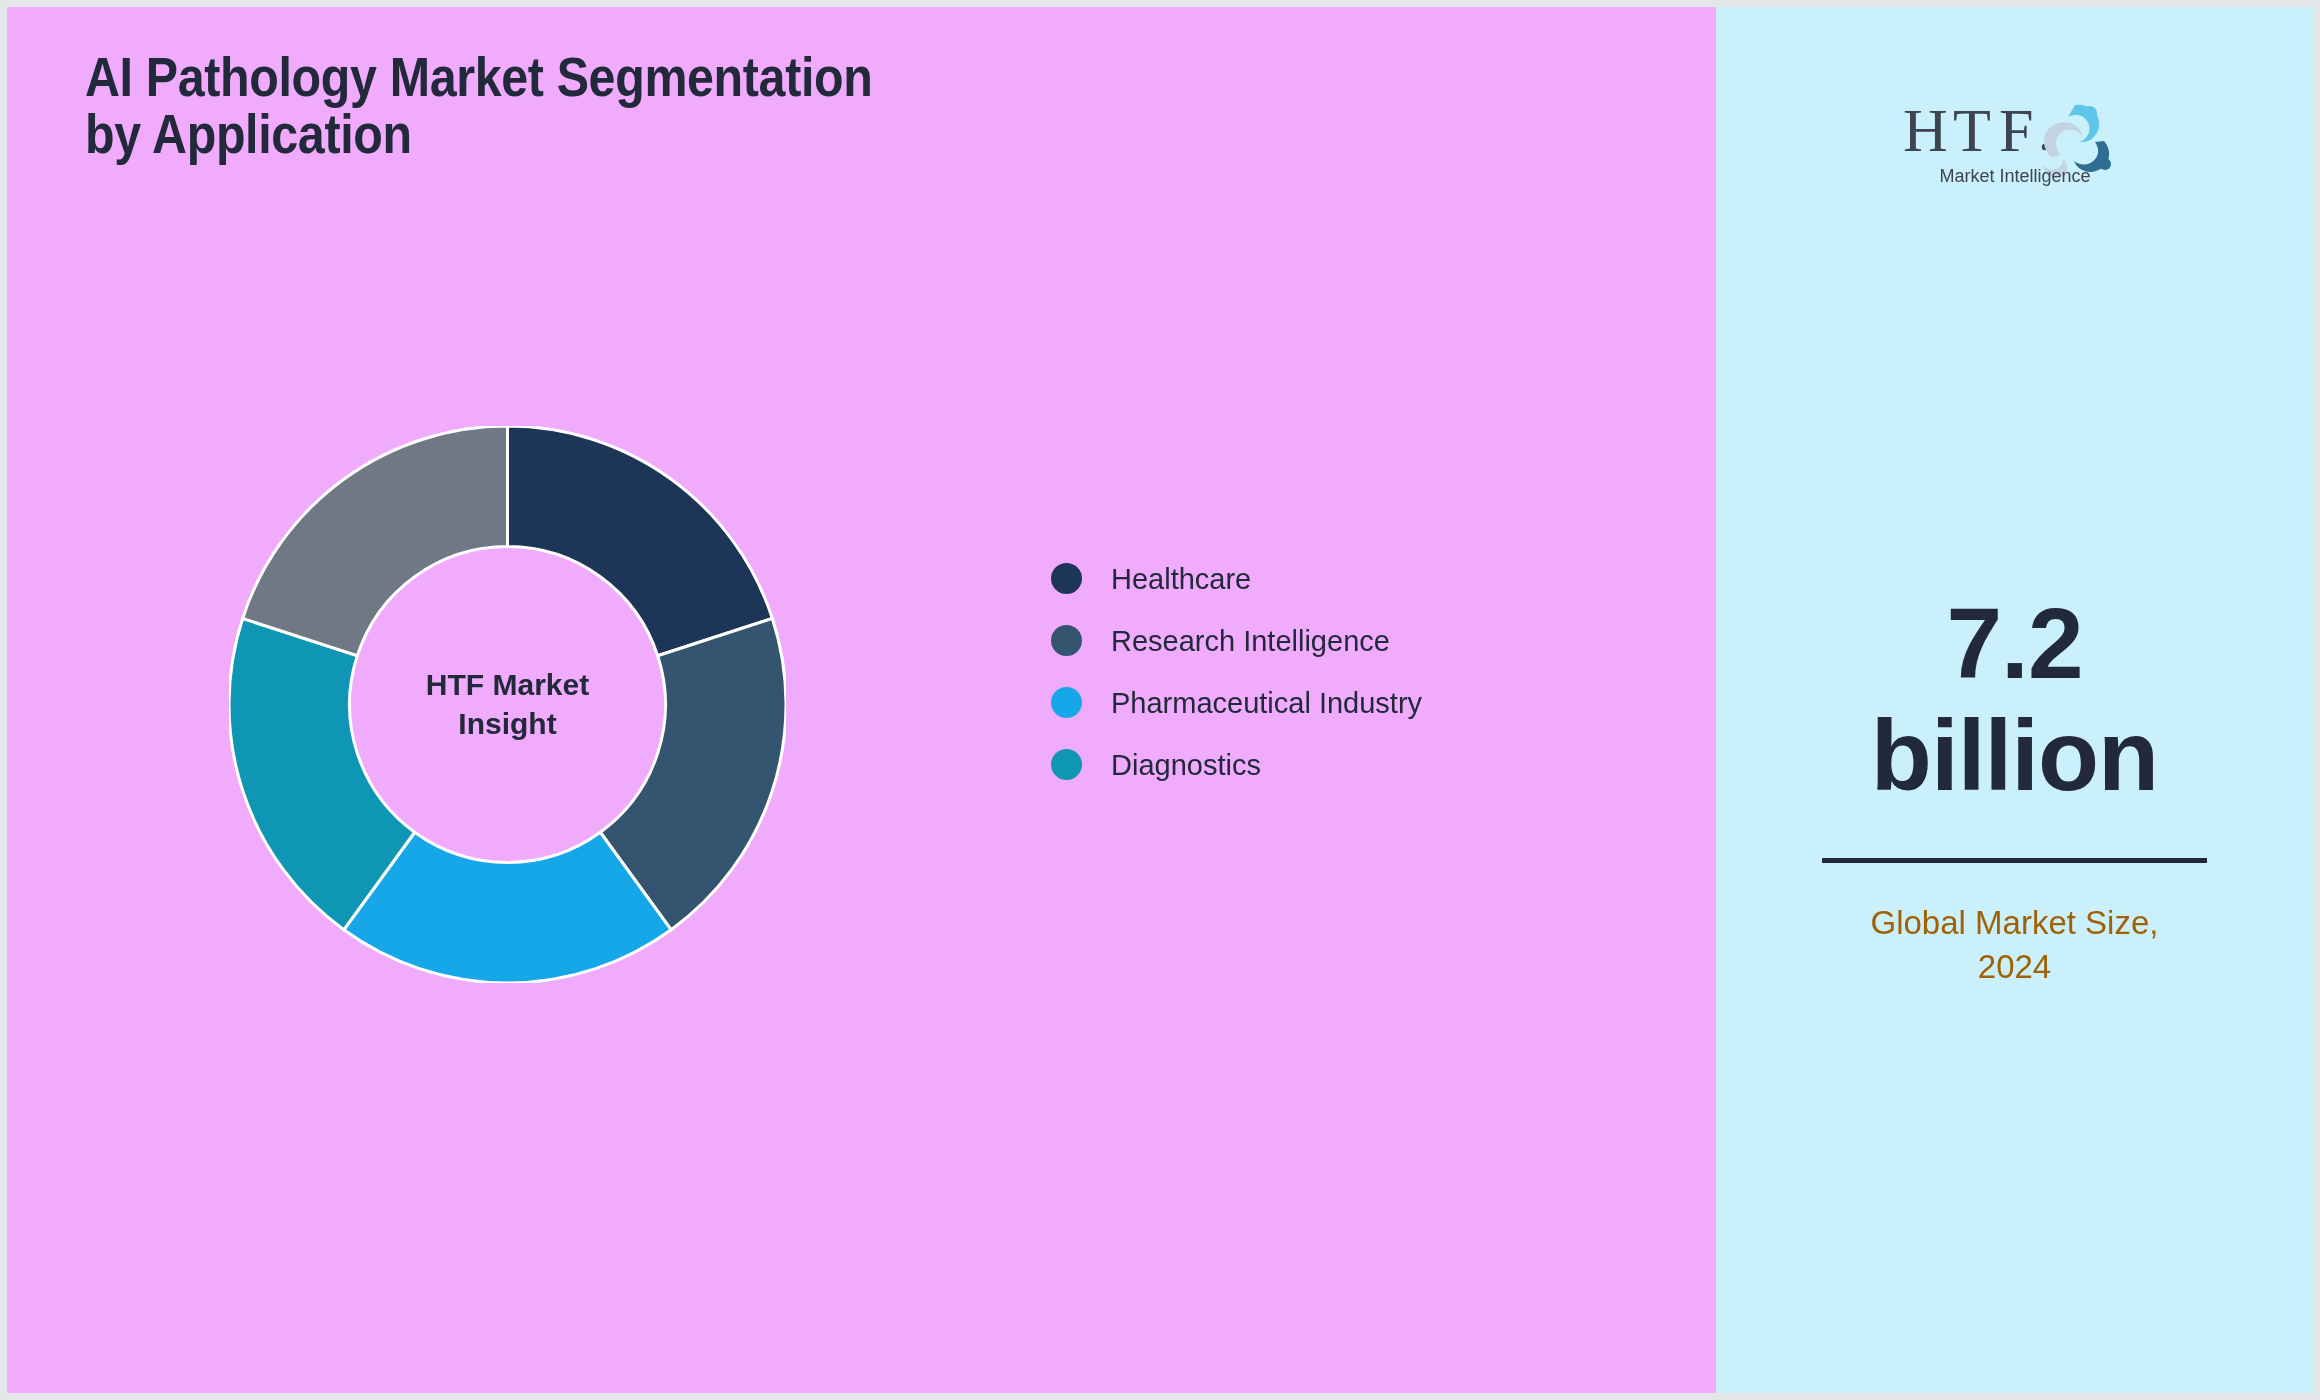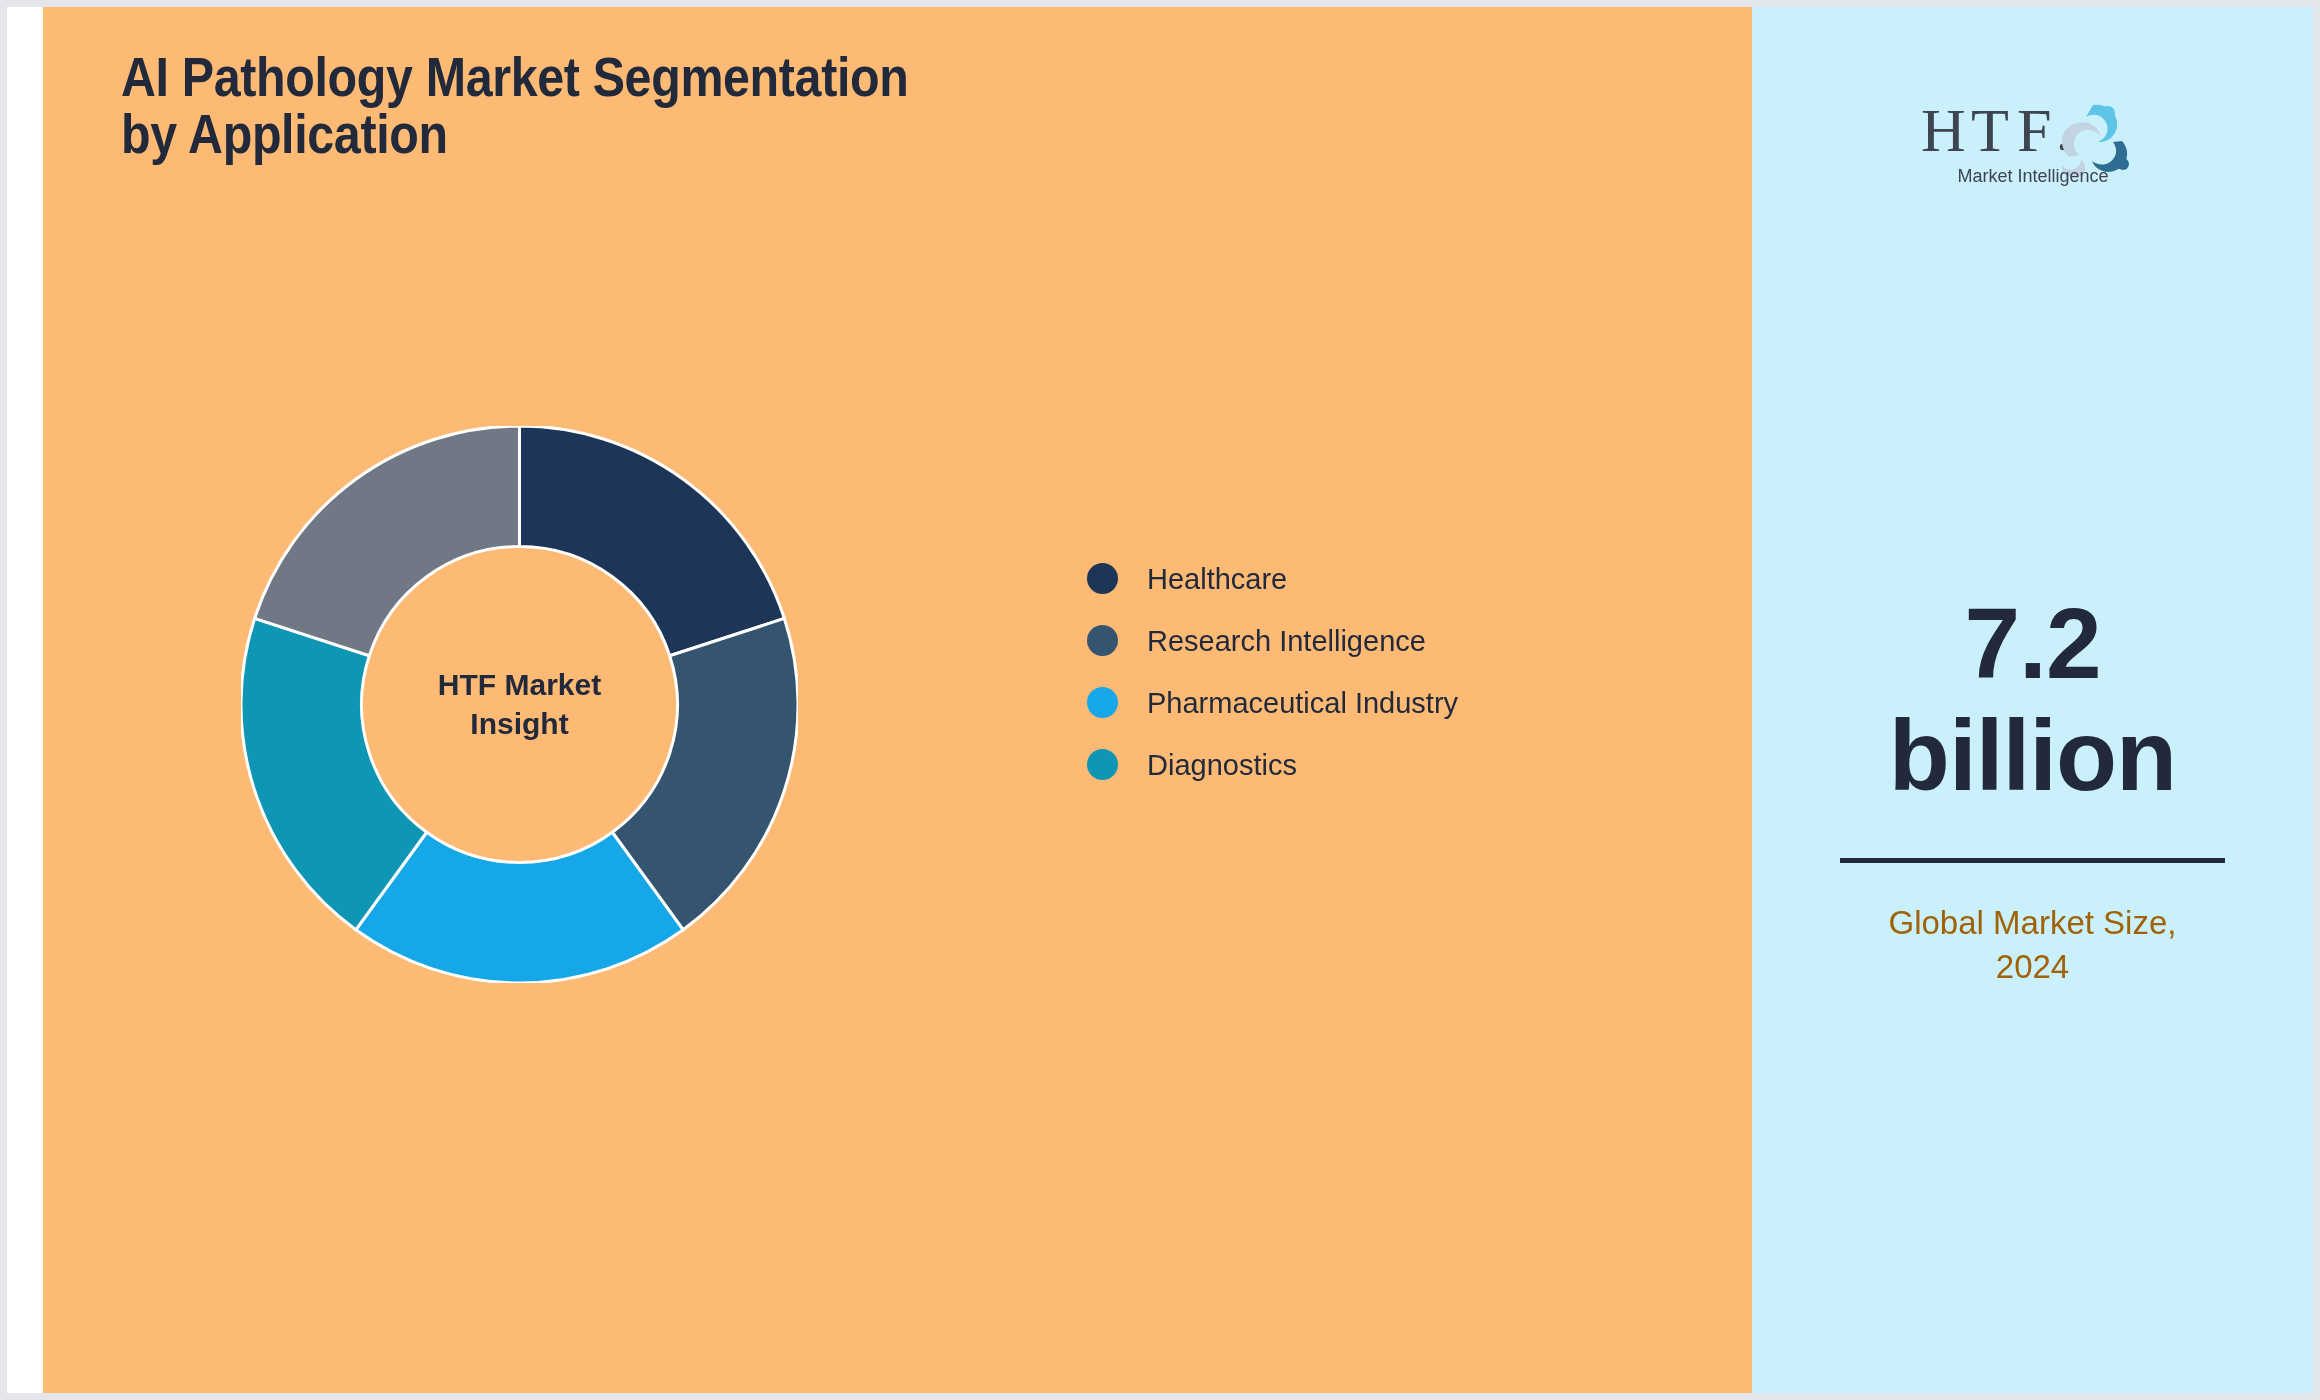--- a/index.html
+++ b/index.html
@@ -23,23 +23,22 @@
     background: #ffffff;
     display: flex;
     flex-direction: row;
   }
 
   
   .left-panel {
     position: relative;
     width: 1709px;
     height: 100%;
-    background: #fdba74;
+    background: #f0abfc;
     flex: none;
-    margin-left: 36px;
   }
 
   .title {
     position: absolute;
     left: 78px;
     top: 42px;
     width: 1100px;
     font-family: "Liberation Sans Narrow", "Liberation Sans", sans-serif;
     font-weight: bold;
     font-size: 55px;
@@ -47,21 +46,21 @@
     letter-spacing: -0.4px;
     color: #22293a;
     transform: scaleX(0.88);
     transform-origin: left top;
     white-space: pre-line;
   }
 
   
   .donut-wrap {
     position: absolute;
-    left: 198px;
+    left: 222px;
     top: 419px;
     width: 557px;
     height: 557px;
   }
   .donut-svg {
     display: block;
     width: 557px;
     height: 557px;
   }
   .donut-center-text {

